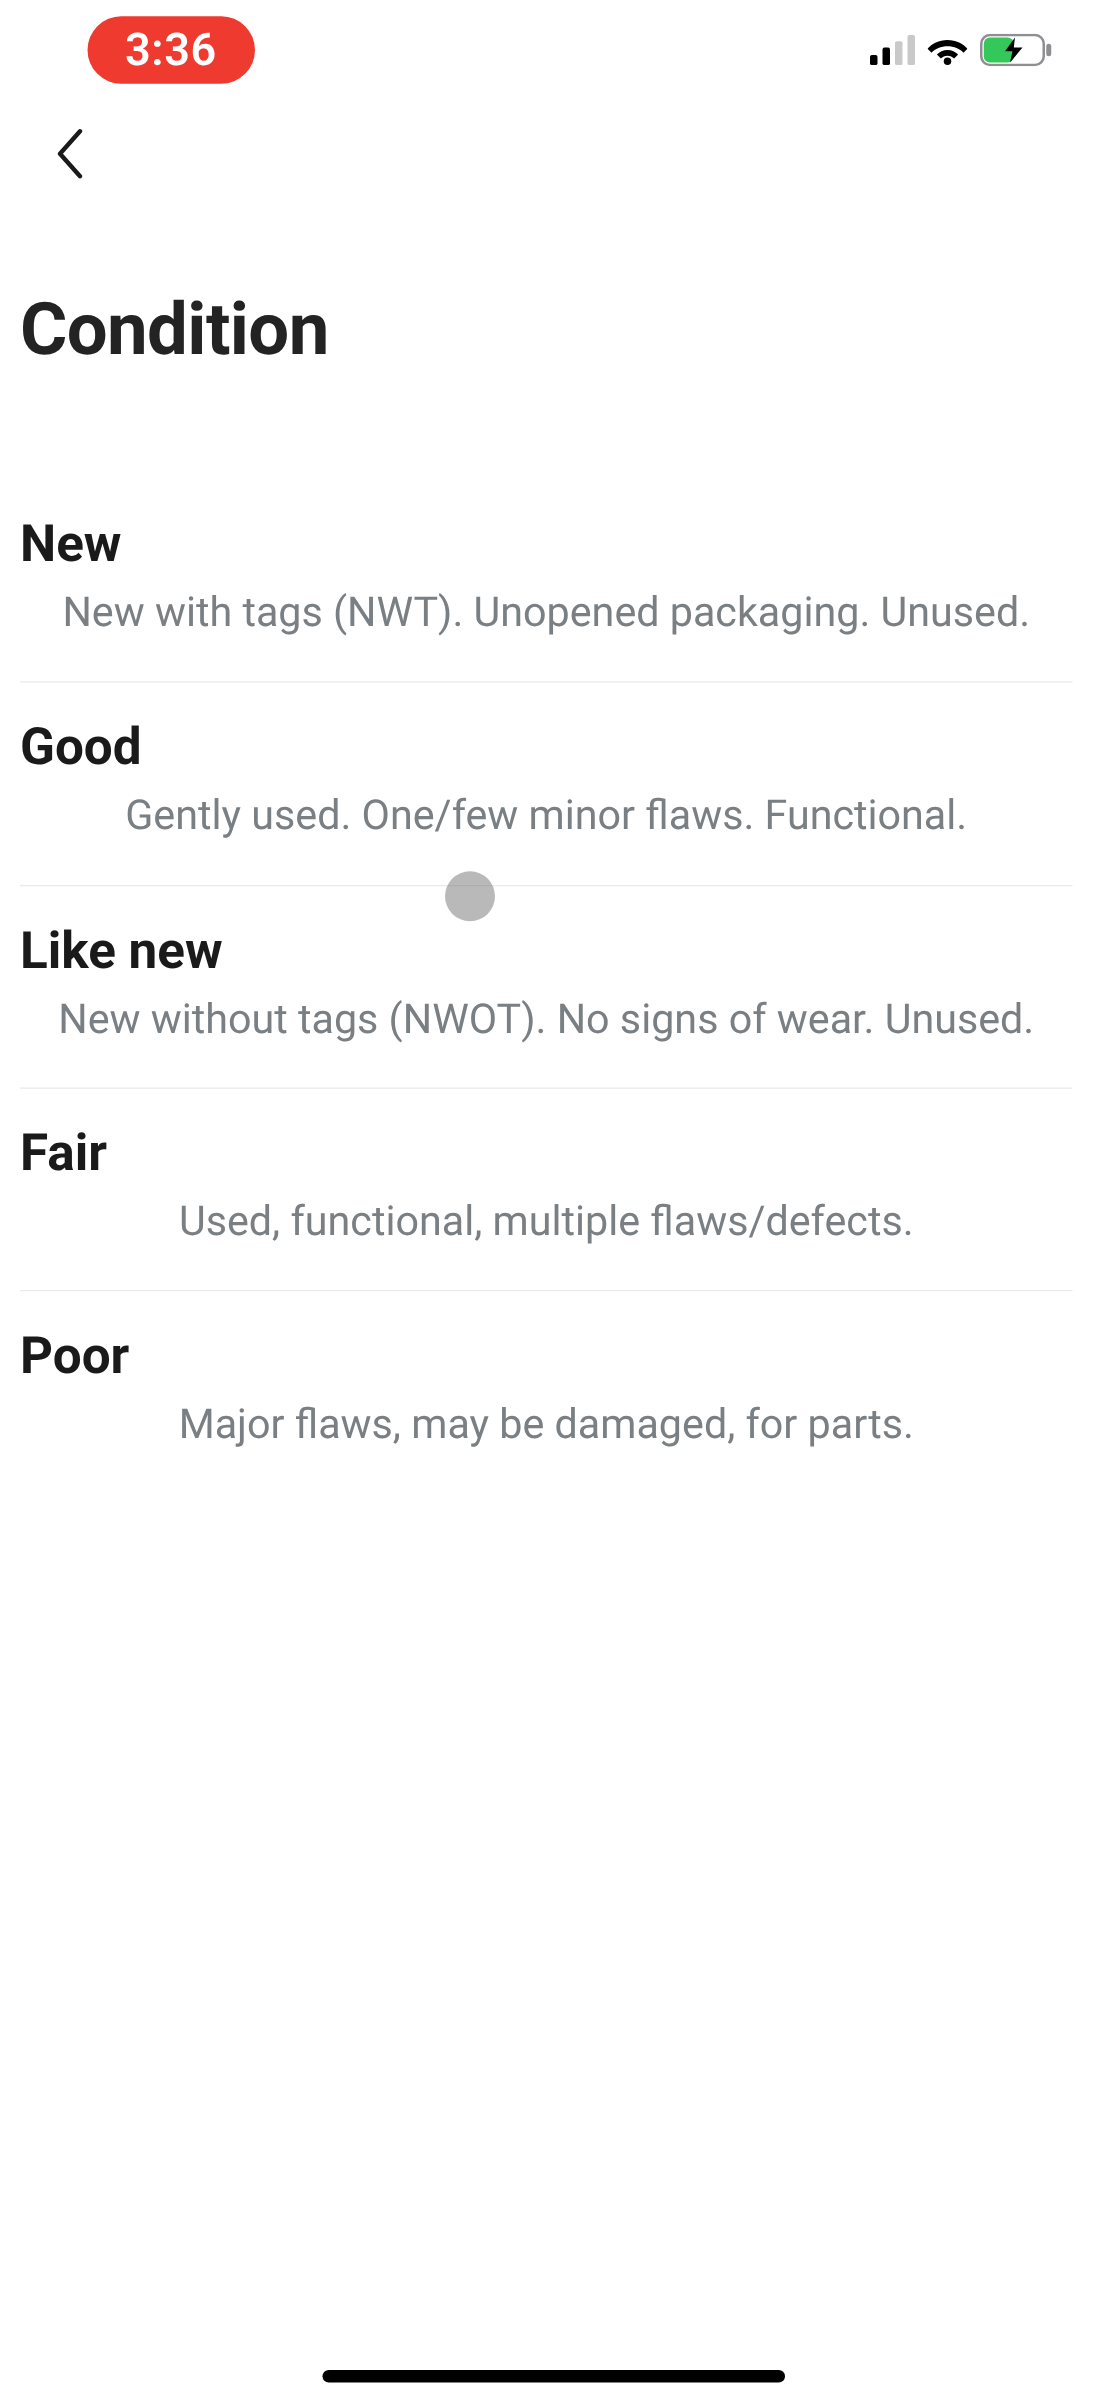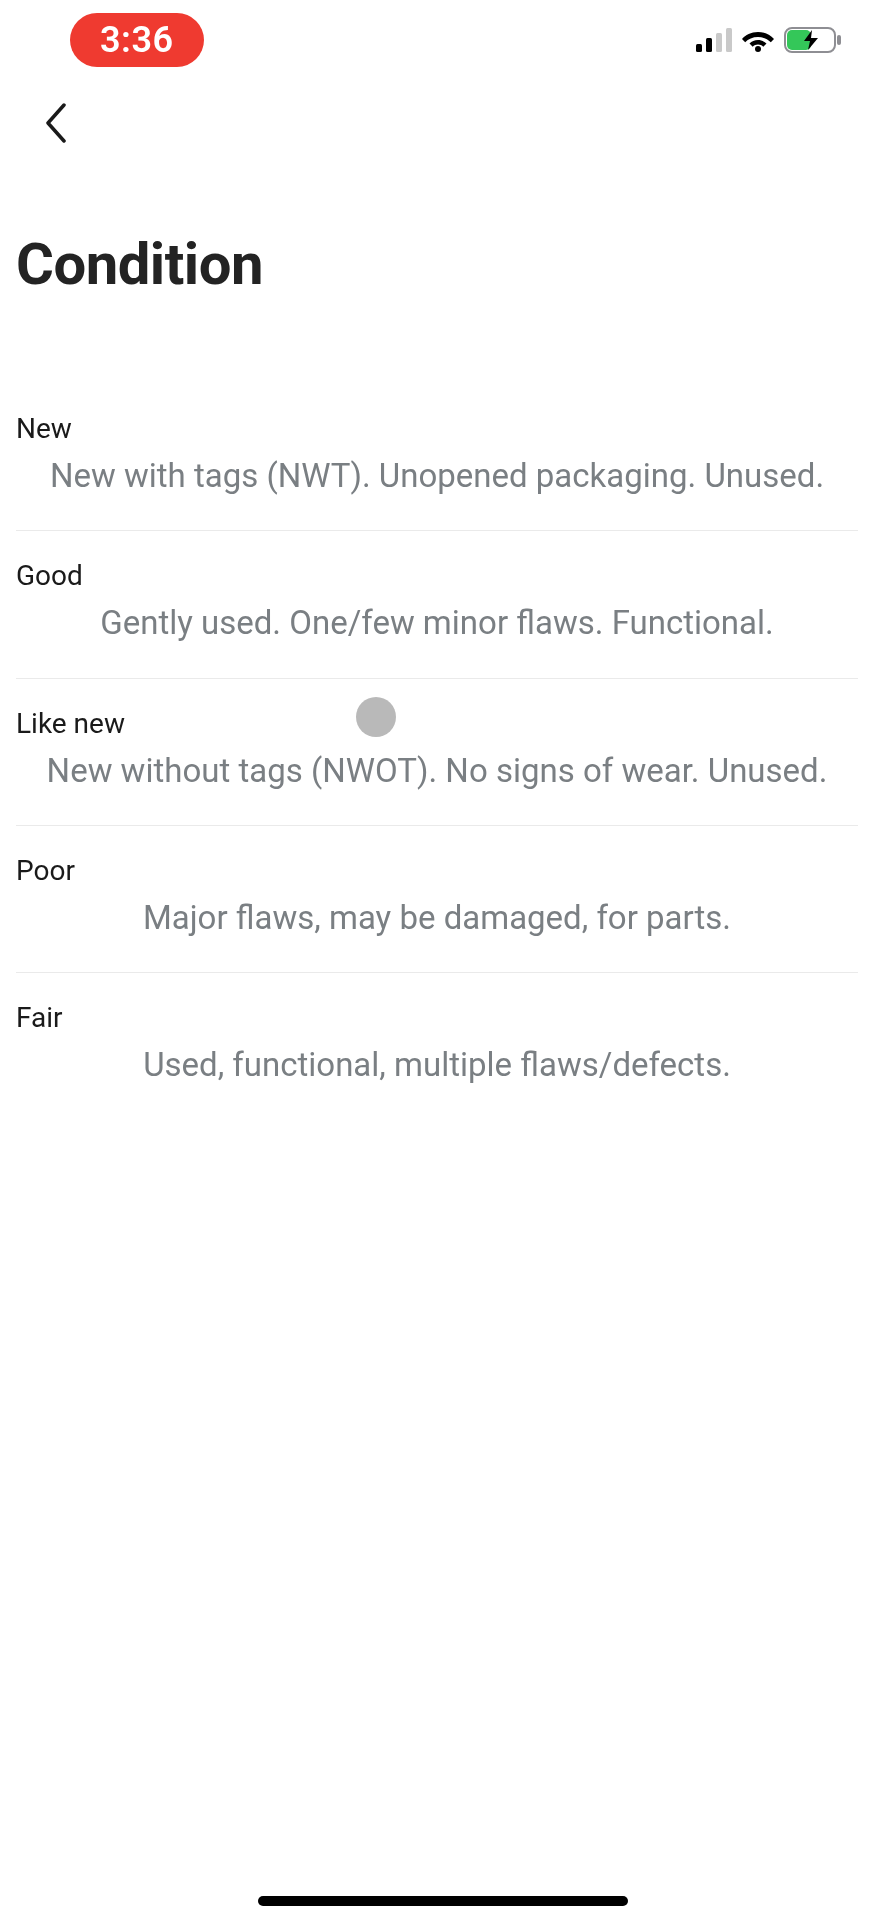--- a/index.html
+++ b/index.html
@@ -13,21 +13,21 @@
   
   .nav-bar { height: 86px; display: flex; align-items: center; padding: 0 28px; }
   .back-btn { width: 56px; height: 56px; display: flex; align-items: center; justify-content: center; border: none; background: transparent; cursor: pointer; }
   .back-btn svg { display: block; }
   
   .content { padding: 64px 28px 0 16px; }
   .page-title { font-size: 58px; font-weight: 700; letter-spacing: -0.5px; color: #232323; }
   .list { margin-top: 86px; }
   .option { padding: 28px 0 34px 0; border-bottom: 1px solid #eaeaea; cursor: pointer; }
   .option:last-child { border-bottom: none; }
-  .opt-title { font-size: 28px; font-weight: 400; color: #1a1a1a; }
+  .opt-title { font-size: 41px; font-weight: 700; color: #1a1a1a; }
   .opt-desc { margin-top: 10px; font-size: 33px; font-weight: 400; color: #7a7f83; line-height: 1.25; text-align: center; }
   
   .touch-dot { position: absolute; width: 40px; height: 40px; border-radius: 50%; background: rgba(100,100,100,0.45); left: 356px; top: 697px; pointer-events: none; }
   
   .home-indicator { position: absolute; bottom: 14px; left: 50%; transform: translateX(-50%); width: 370px; height: 10px; border-radius: 6px; background: #000; }
 </style>
 </head>
 <body>
 
 <div class="screen">
@@ -83,26 +83,26 @@
       </div>
       <div class="option">
         <div class="opt-title">Good</div>
         <div class="opt-desc">Gently used. One/few minor flaws. Functional.</div>
       </div>
       <div class="option">
         <div class="opt-title">Like new</div>
         <div class="opt-desc">New without tags (NWOT). No signs of wear. Unused.</div>
       </div>
       <div class="option">
+        <div class="opt-title">Fair</div>
+        <div class="opt-desc">Used, functional, multiple flaws/defects.</div>
+      </div>
+      <div class="option">
         <div class="opt-title">Poor</div>
         <div class="opt-desc">Major flaws, may be damaged, for parts.</div>
-      </div>
-      <div class="option">
-        <div class="opt-title">Fair</div>
-        <div class="opt-desc">Used, functional, multiple flaws/defects.</div>
       </div>
     </div>
   </div>
 
   <div class="touch-dot"></div>
 
   <div class="home-indicator"></div>
 </div>
 
 </body></html>

